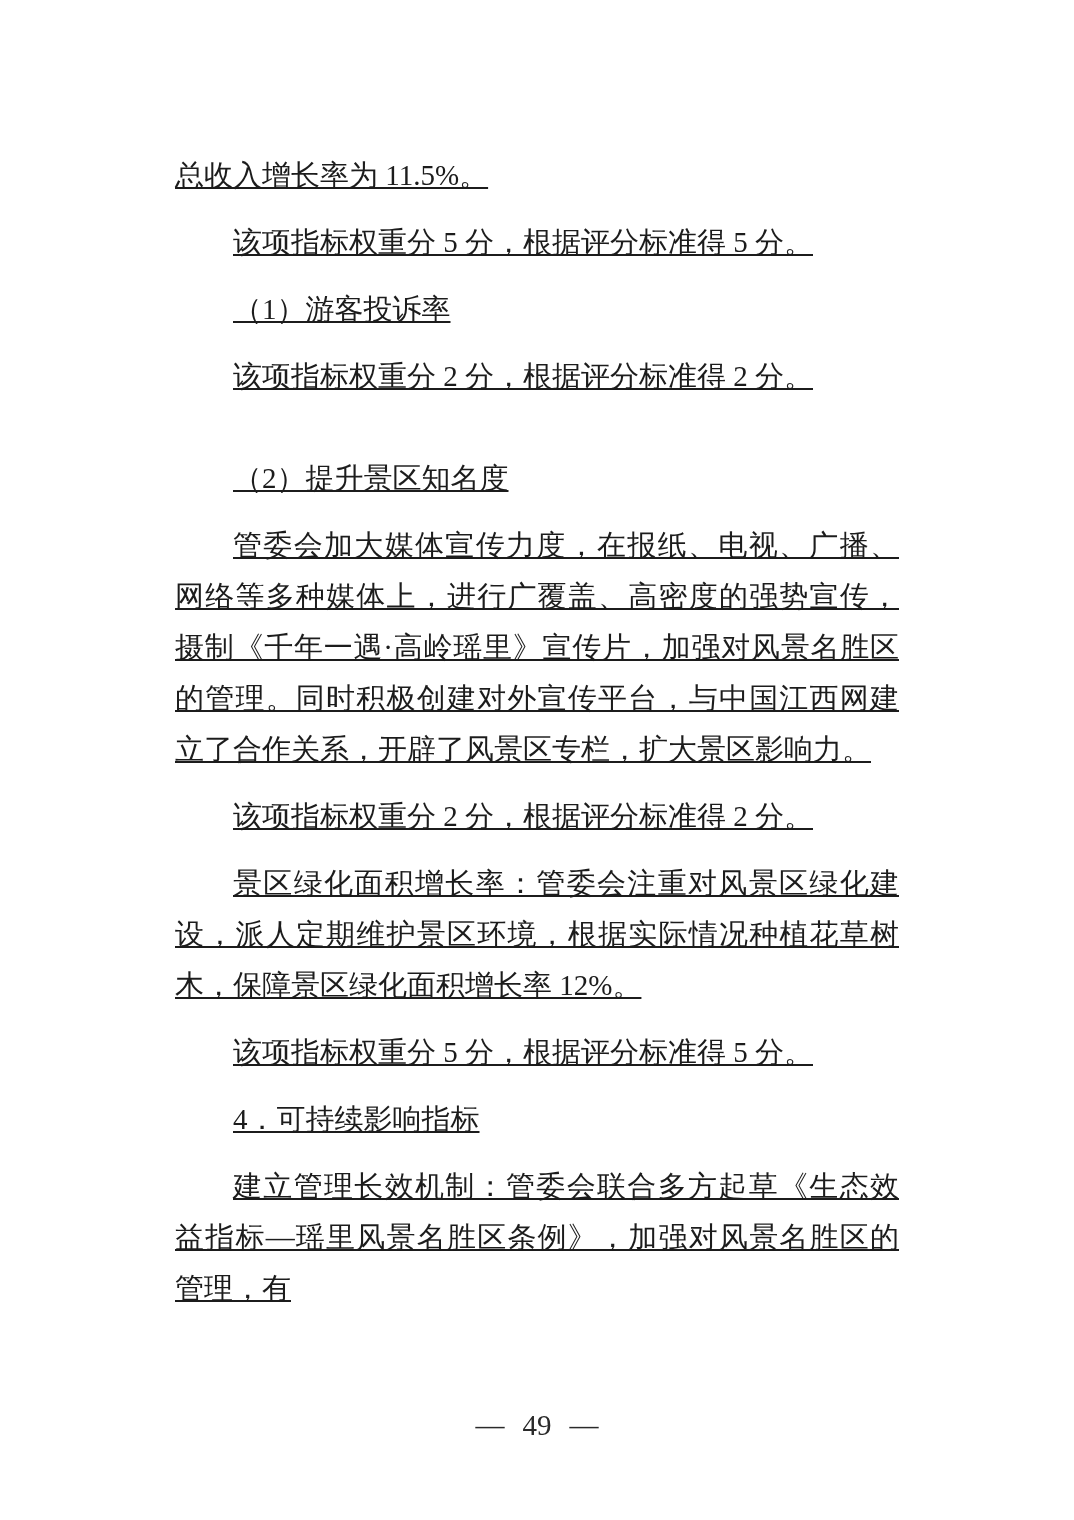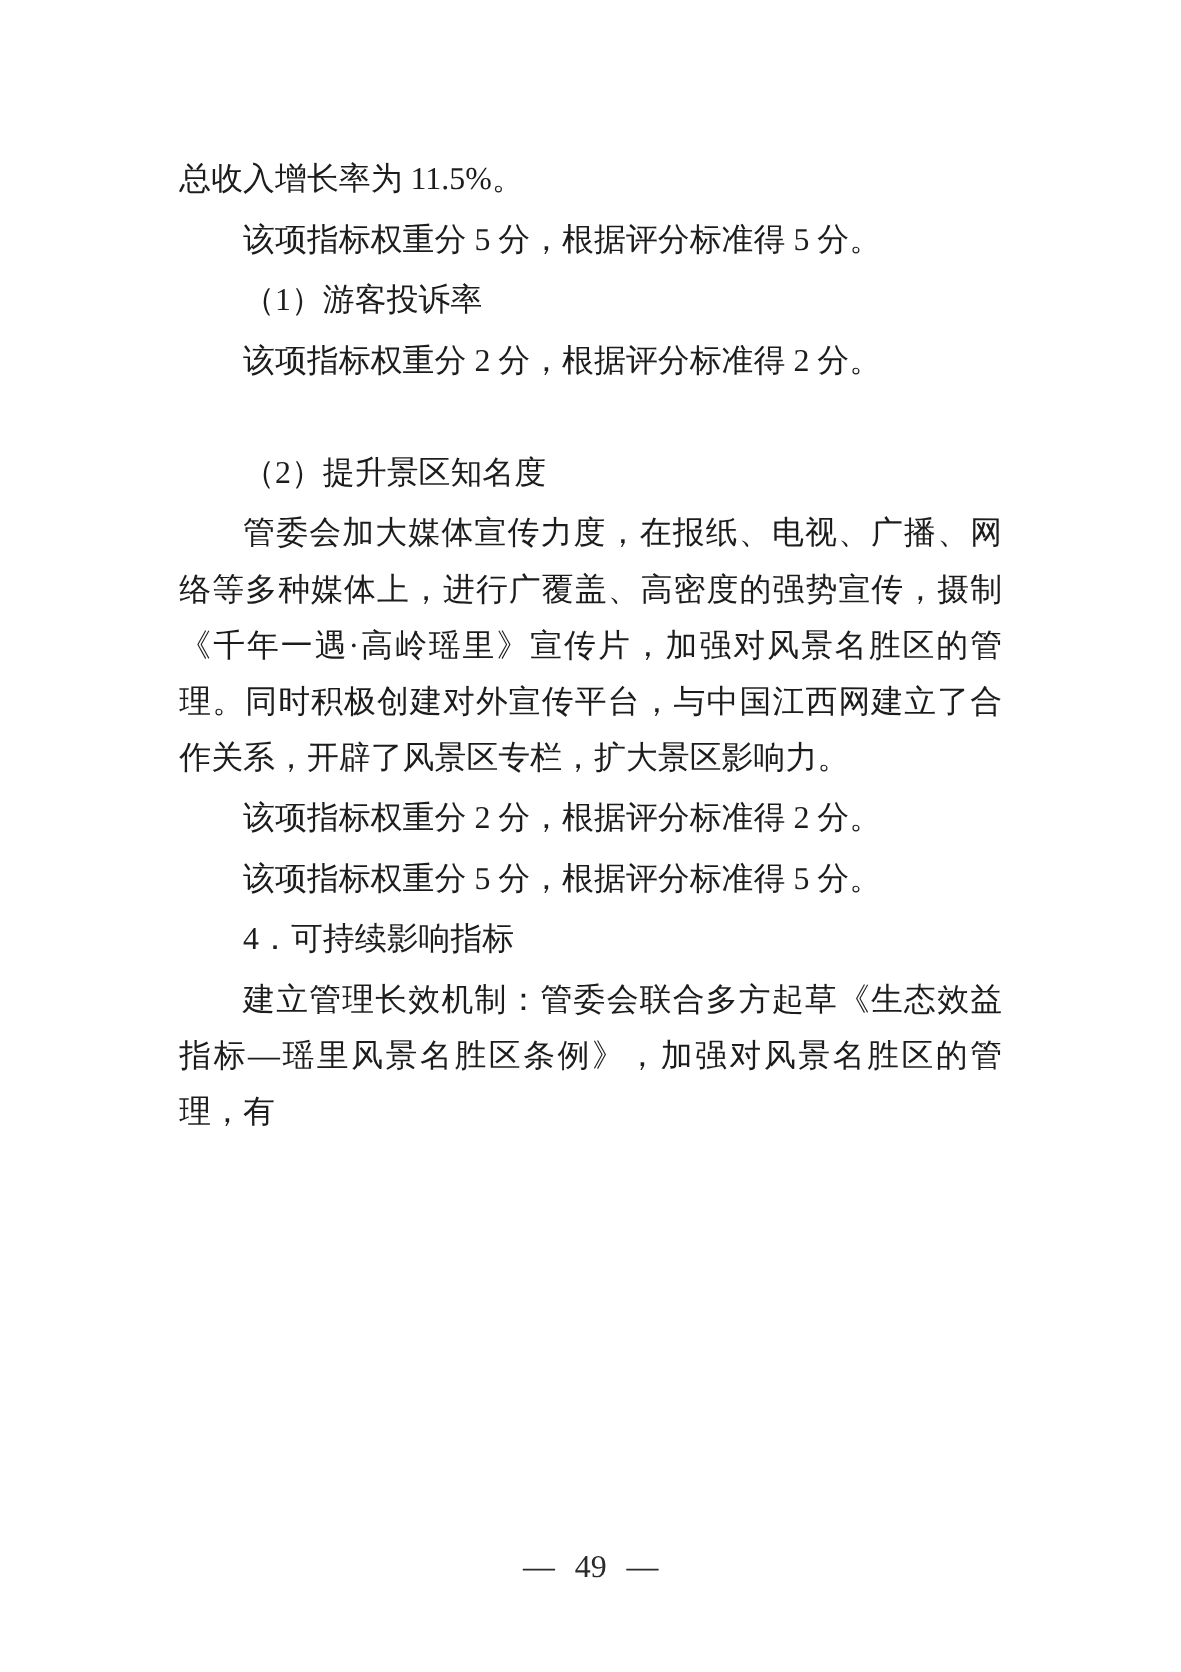--- a/index.html
+++ b/index.html
@@ -21,28 +21,29 @@
     position: absolute;
     left: 159px;
     top: 134px;
     width: 756px;
     font-size: 29px;
     line-height: 51px;
     letter-spacing: 0;
     color: #1c1c1c;
   }
   .content p {
-    margin: 4px;
+    margin: 16px;
     padding: 0;
     text-align: justify;
     text-align-last: left;
     text-justify: inter-ideograph;
     word-break: normal;
     overflow-wrap: normal;
     font-weight: 400;
+    text-decoration: underline;
   }
   .content p.indent {
     text-indent: 2em;
   }
   .content p.gap-before {
     margin-top: 51px;
   }
   .footer {
     position: absolute;
     top: 1400px;
@@ -67,20 +68,21 @@
 <div class="page">
 
   <div class="content">
     <p>总收入增长率为 11.5%。</p>
     <p class="indent">该项指标权重分 5 分，根据评分标准得 5 分。</p>
     <p class="indent">（1）游客投诉率</p>
     <p class="indent">该项指标权重分 2 分，根据评分标准得 2 分。</p>
     <p class="indent gap-before">（2）提升景区知名度</p>
     <p class="indent">管委会加大媒体宣传力度，在报纸、电视、广播、网络等多种媒体上，进行广覆盖、高密度的强势宣传，摄制《千年一遇·高岭瑶里》宣传片，加强对风景名胜区的管理。同时积极创建对外宣传平台，与中国江西网建立了合作关系，开辟了风景区专栏，扩大景区影响力。</p>
     <p class="indent">该项指标权重分 2 分，根据评分标准得 2 分。</p>
+    <p class="indent">景区绿化面积增长率：管委会注重对风景区绿化建设，派人定期维护景区环境，根据实际情况种植花草树木，保障景区绿化面积增长率 12%。</p>
     <p class="indent">该项指标权重分 5 分，根据评分标准得 5 分。</p>
     <p class="indent">4．可持续影响指标</p>
     <p class="indent">建立管理长效机制：管委会联合多方起草《生态效益指标—瑶里风景名胜区条例》，加强对风景名胜区的管理，有</p>
   </div>
 
   <div class="footer">
     <span class="dash">—</span>
     <span>49</span>
     <span class="dash">—</span>
   </div>

